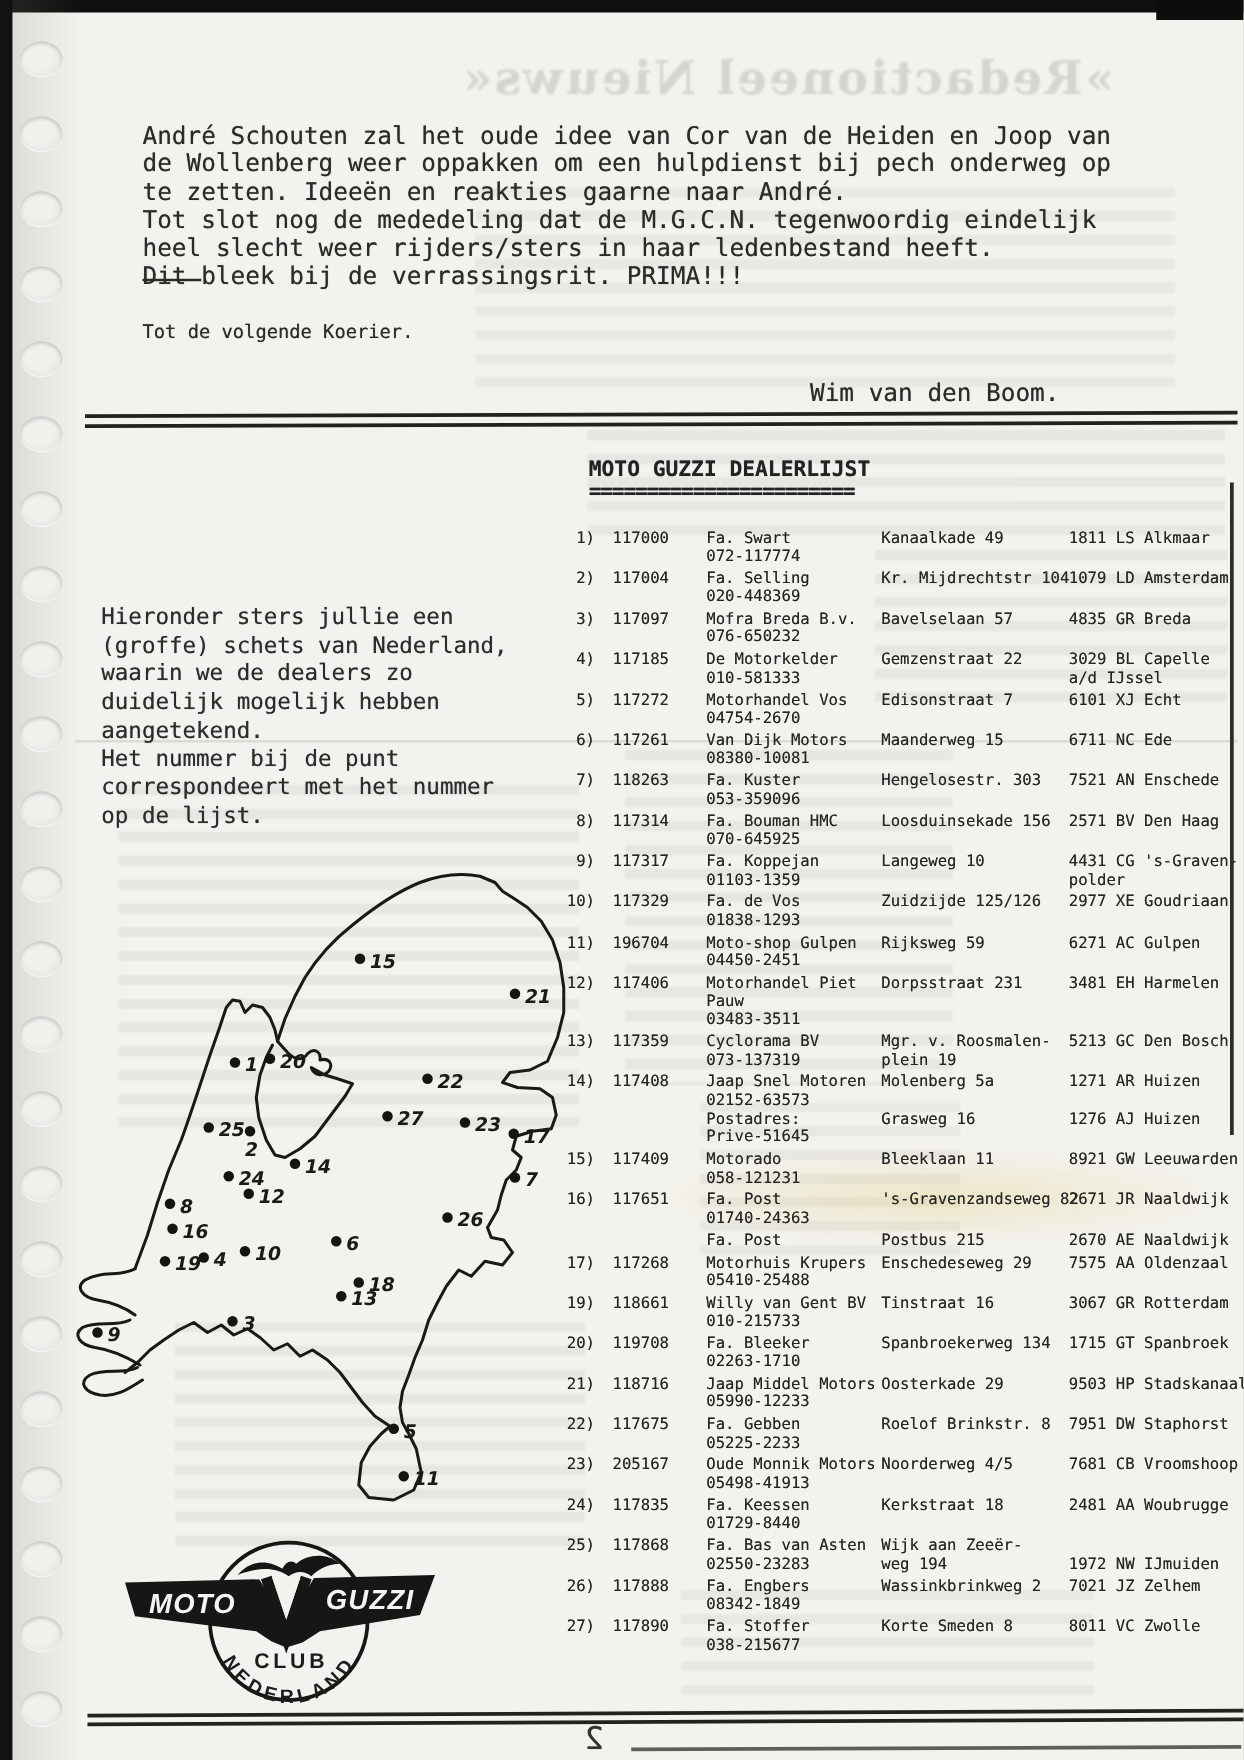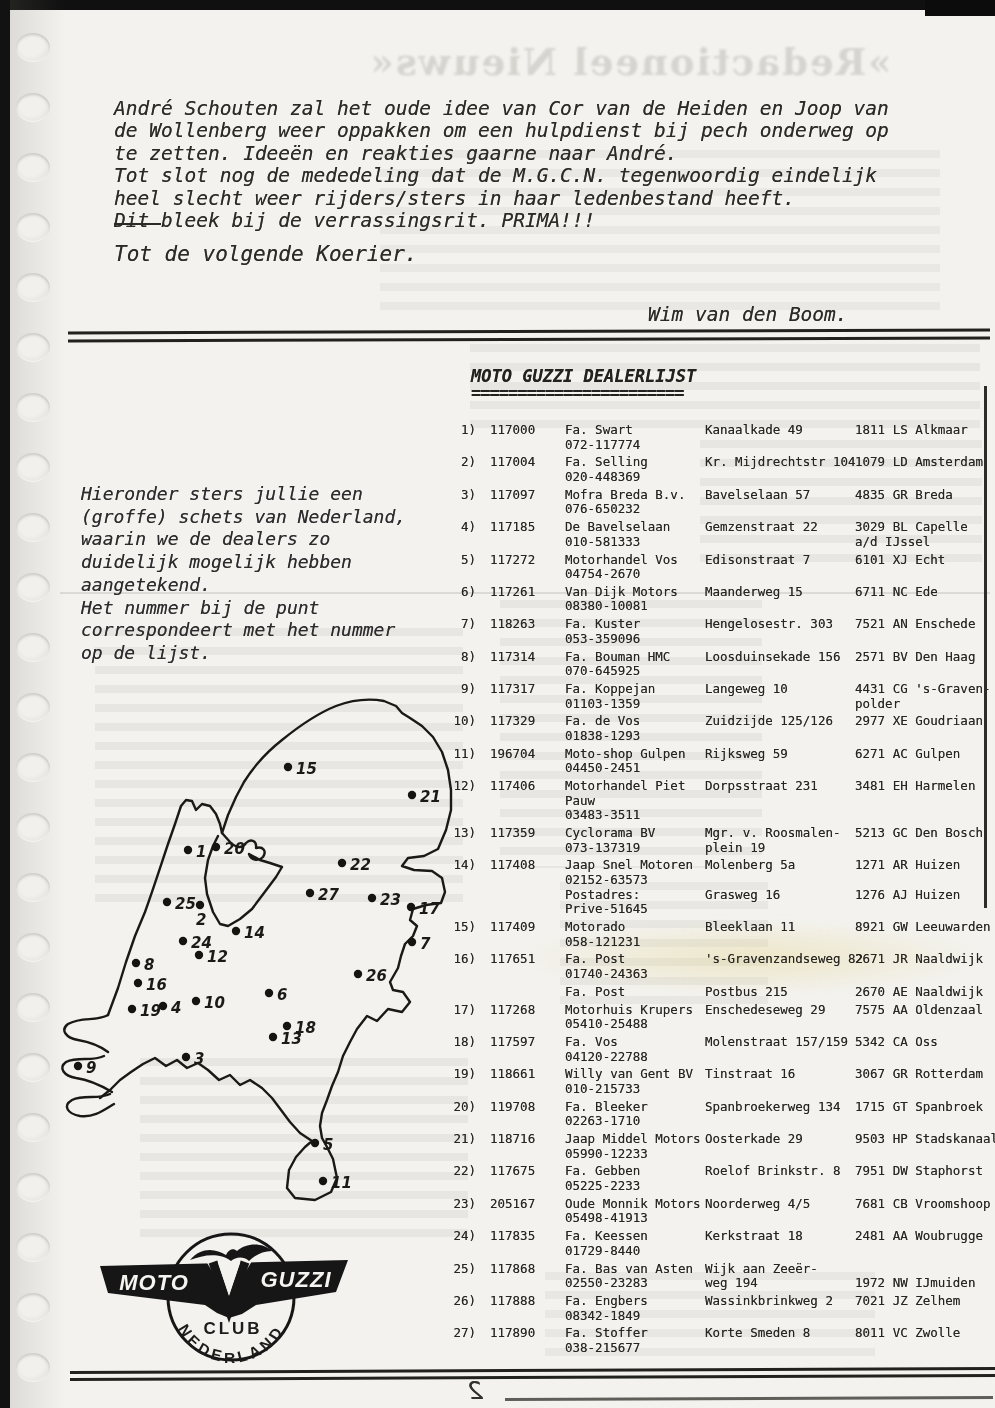--- a/index.html
+++ b/index.html
@@ -19,23 +19,23 @@
   .bleed-header{position:absolute;left:300px;top:40px;width:660px;height:52px;
         transform:scaleX(-1);color:#d5d4cf;font-family:"DejaVu Serif","Liberation Serif",serif;
         font-weight:bold;font-size:37px;letter-spacing:2px;text-align:center;filter:blur(1px);}
   .bl{position:absolute;filter:blur(.7px);opacity:.85;
         background:repeating-linear-gradient(180deg, rgba(124,121,112,.17) 0 8px, rgba(124,121,112,0) 8px 19px);}
   .faint-rule{position:absolute;background:rgba(100,96,90,.16);}
   .yellow-smudge{position:absolute;left:515px;top:920px;width:475px;height:75px;
         background:radial-gradient(ellipse at center, rgba(226,206,118,.32), rgba(226,206,118,0) 70%);
         filter:blur(5px);}
   
-  .tw{color:#2a2a27;text-shadow:0 0 .6px rgba(42,42,40,.65);white-space:pre;font-style:italic;}
+  .tw{color:#2a2a27;text-shadow:0 0 .6px rgba(42,42,40,.65);white-space:pre;}
   #intro{position:absolute;left:114px;top:98px;font-size:19.5px;line-height:22.4px;}
-  #closing{position:absolute;left:114px;top:242px;font-size:21px;}
+  #closing{position:absolute;left:114px;top:256px;font-size:15px;}
   #signature{position:absolute;left:648px;top:303px;font-size:19.5px;}
   .u{border-bottom:2.5px solid #2a2a27;padding-bottom:13px;}
   #map-note{position:absolute;left:81px;top:483px;font-size:18px;line-height:22.7px;color:#2b2b2e;}
   
   .rule{position:absolute;background:#21211d;}
   
   #list-title{position:absolute;left:471px;top:366px;font-size:17px;font-weight:600;color:#232220;}
   #list-underline{position:absolute;left:471px;top:383px;font-size:17px;font-weight:600;letter-spacing:-1px;color:#232220;}
   #dealer-rows{position:absolute;left:450px;top:423px;width:545px;font-size:12.5px;line-height:14.6px;color:#262522;}
   .drow{display:flex;margin-bottom:3.2px;}
@@ -174,21 +174,21 @@
       <div class="drow">
         <div class="c num"><div>3)</div></div>
         <div class="c code"><div>117097</div></div>
         <div class="c name"><div>Mofra Breda B.v.</div><div>076-650232</div></div>
         <div class="c addr"><div>Bavelselaan 57</div></div>
         <div class="c city"><div>4835 GR Breda</div></div>
       </div>
       <div class="drow">
         <div class="c num"><div>4)</div></div>
         <div class="c code"><div>117185</div></div>
-        <div class="c name"><div>De Bavelselaan</div><div>010-581333</div></div>
+        <div class="c name"><div>De Motorkelder</div><div>010-581333</div></div>
         <div class="c addr"><div>Gemzenstraat 22</div></div>
         <div class="c city"><div>3029 BL Capelle</div><div>a/d IJssel</div></div>
       </div>
       <div class="drow">
         <div class="c num"><div>5)</div></div>
         <div class="c code"><div>117272</div></div>
         <div class="c name"><div>Motorhandel Vos</div><div>04754-2670</div></div>
         <div class="c addr"><div>Edisonstraat 7</div></div>
         <div class="c city"><div>6101 XJ Echt</div></div>
       </div>
@@ -275,27 +275,20 @@
         <div class="c name"><div>Fa. Post</div></div>
         <div class="c addr"><div>Postbus 215</div></div>
         <div class="c city"><div>2670 AE Naaldwijk</div></div>
       </div>
       <div class="drow">
         <div class="c num"><div>17)</div></div>
         <div class="c code"><div>117268</div></div>
         <div class="c name"><div>Motorhuis Krupers</div><div>05410-25488</div></div>
         <div class="c addr"><div>Enschedeseweg 29</div></div>
         <div class="c city"><div>7575 AA Oldenzaal</div></div>
-      </div>
-      <div class="drow">
-        <div class="c num"><div>18)</div></div>
-        <div class="c code"><div>117597</div></div>
-        <div class="c name"><div>Fa. Vos</div><div>04120-22788</div></div>
-        <div class="c addr"><div>Molenstraat 157/159</div></div>
-        <div class="c city"><div>5342 CA Oss</div></div>
       </div>
       <div class="drow">
         <div class="c num"><div>19)</div></div>
         <div class="c code"><div>118661</div></div>
         <div class="c name"><div>Willy van Gent BV</div><div>010-215733</div></div>
         <div class="c addr"><div>Tinstraat 16</div></div>
         <div class="c city"><div>3067 GR Rotterdam</div></div>
       </div>
       <div class="drow">
         <div class="c num"><div>20)</div></div>

